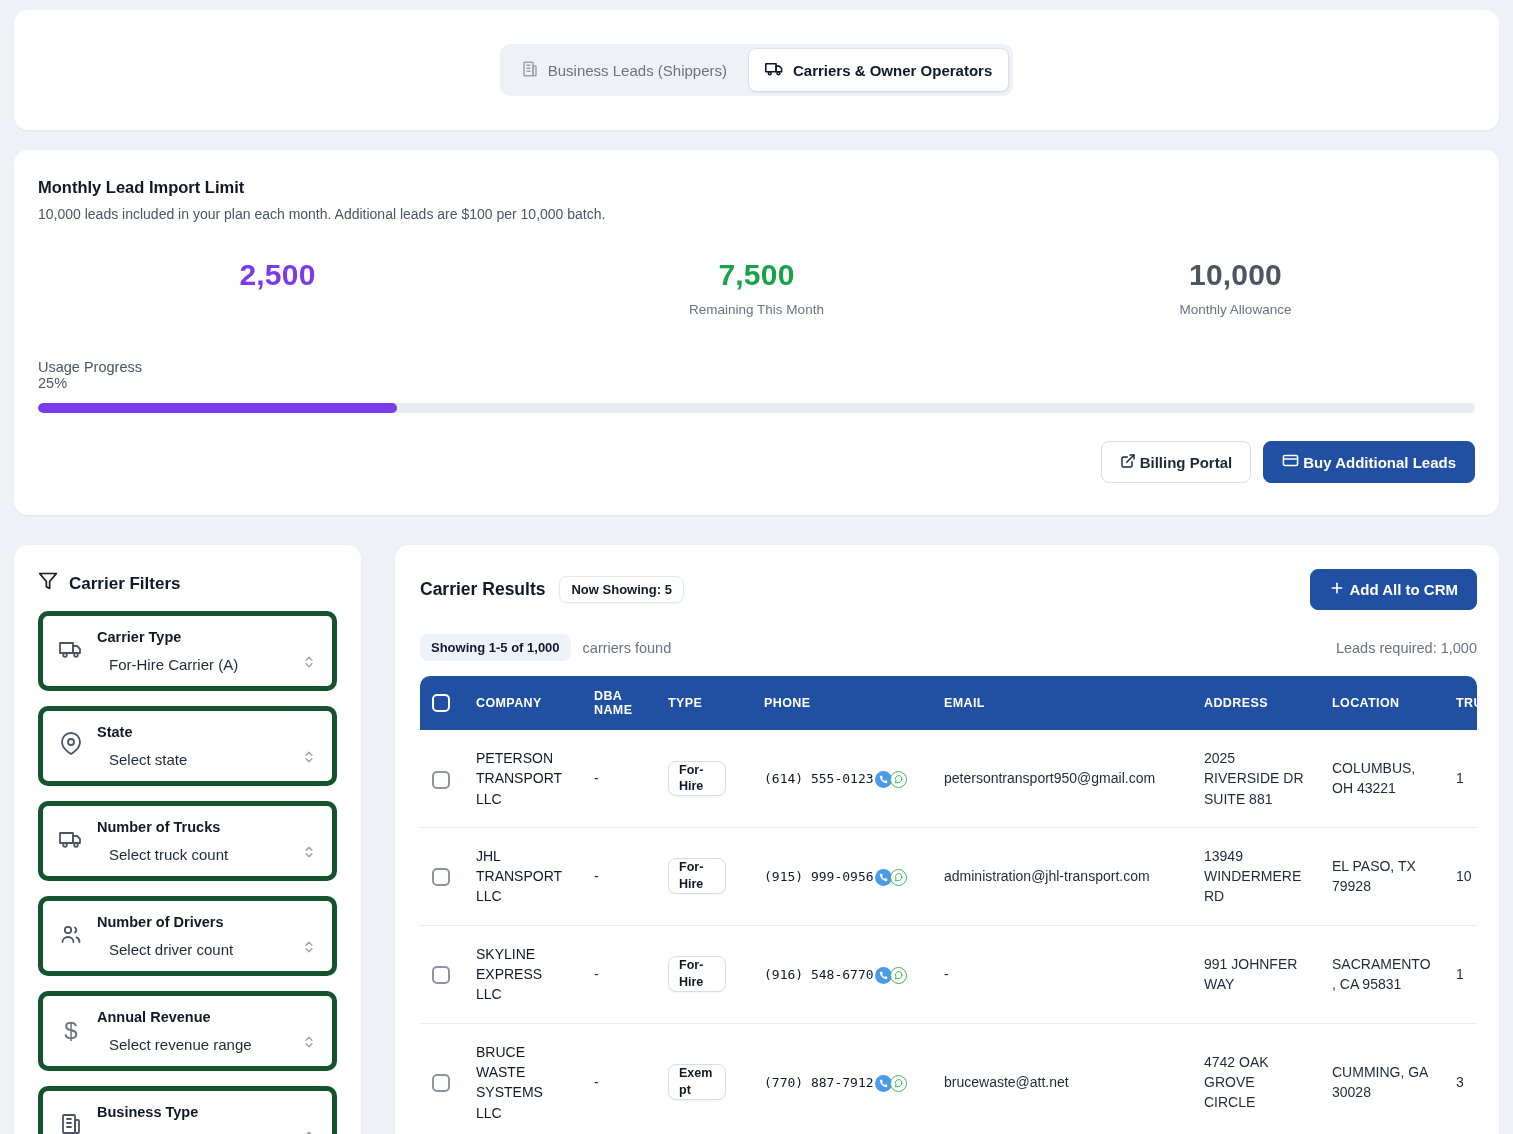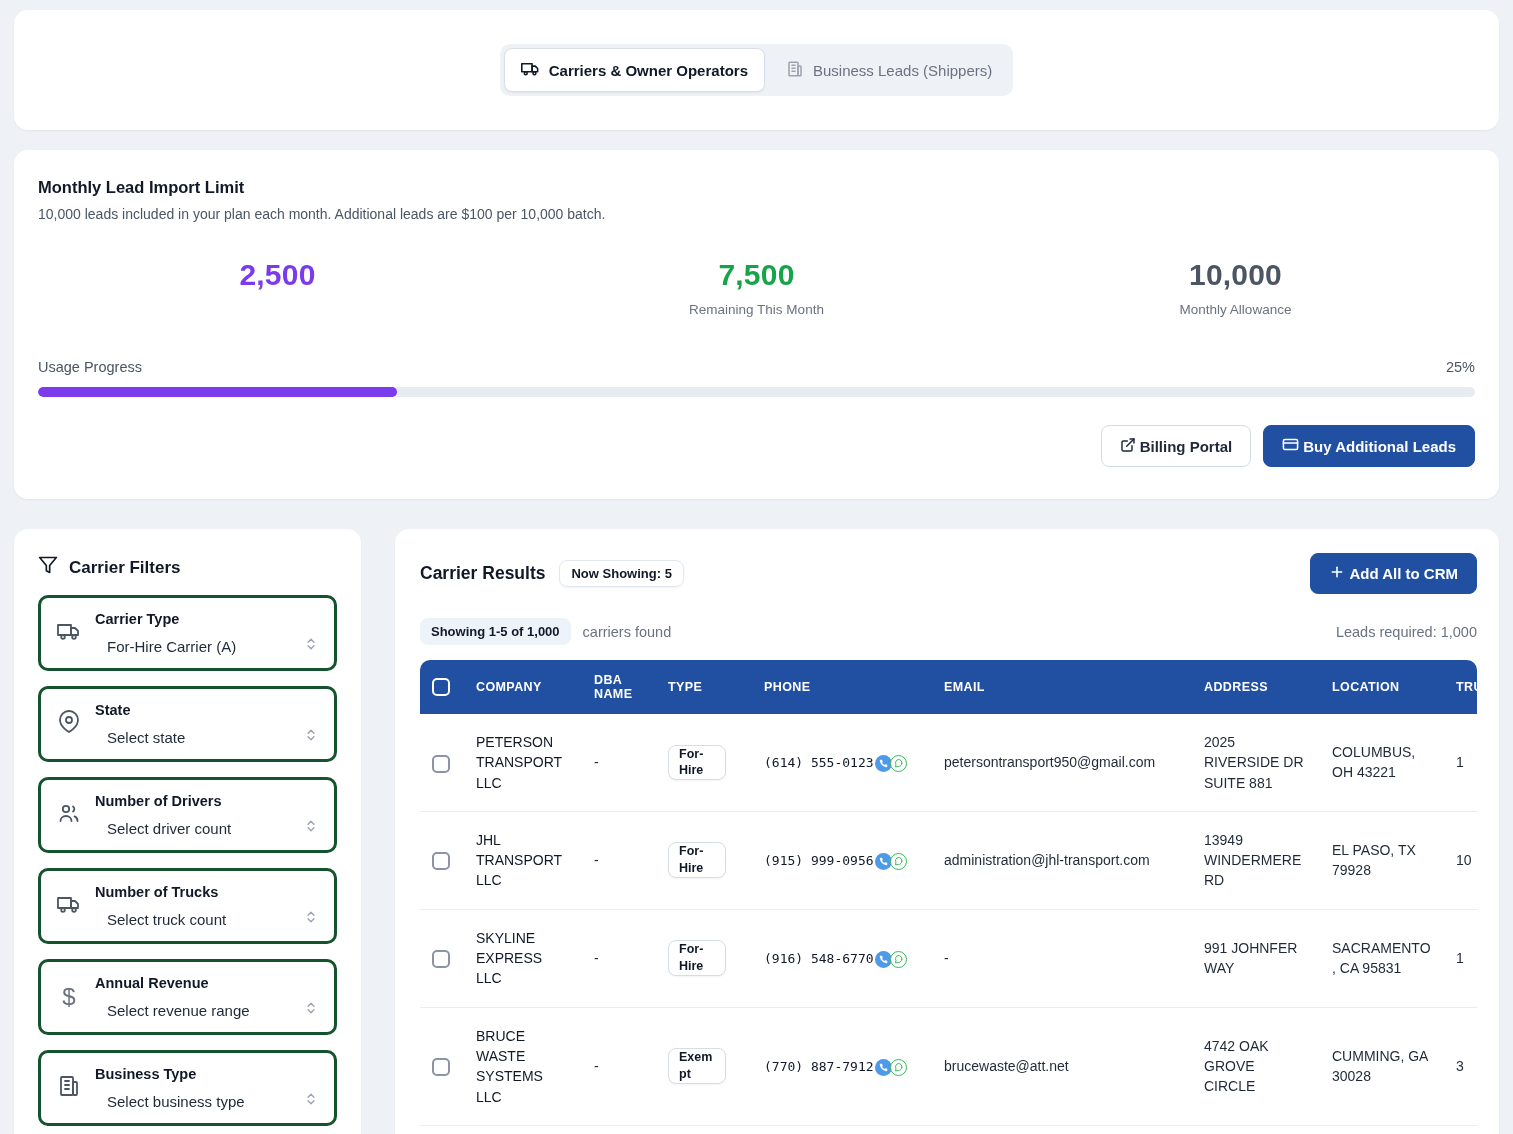--- a/index.html
+++ b/index.html
@@ -46,21 +46,21 @@
   .usage-sub { font-size: 14px; color: #4B5563; margin-top: 9px; }
   .stats-row { display: flex; margin-top: 36px; }
   .stat { flex: 1; text-align: center; }
   .stat-value { font-size: 30px; font-weight: 700; letter-spacing: .2px; }
   .stat-purple .stat-value { color: #7C3AED; }
   .stat-green  .stat-value { color: #16A34A; }
   .stat-gray   .stat-value { color: #4B5563; }
   .stat-label { font-size: 13.5px; color: #6B7280; margin-top: 10px; }
   .progress-labels {
     display: flex; justify-content: space-between;
-    margin-top: 42px; font-size: 14.5px; color: #4B5563;
+    margin-top: 42px; font-size: 14.5px; color: #4B5563; flex-direction: column;
   }
   .progress-track {
     margin-top: 12px; height: 10px; border-radius: 6px; background: #E7EBF2;
     overflow: hidden; position: relative;
   }
   .progress-fill { height: 100%; border-radius: 6px; background: #7C3AED; width: 0%; }
   .usage-buttons { display: flex; justify-content: flex-end; gap: 12px; margin-top: 28px; }
   .btn {
     display: inline-flex; align-items: center; gap: 4px;
     border-radius: 8px; padding: 10px 18px;
@@ -68,21 +68,21 @@
     font-family: "Liberation Sans", sans-serif;
   }
   .btn-outline { background: #fff; border: 1px solid #D5DBE4; color: #1F2937; }
   .btn-blue { background: #2150A3; border: 1px solid #2150A3; color: #fff; }
   
   .bottom { display: flex; gap: 34px; margin: 30px 14px 0 14px; align-items: flex-start; }
   
   .sidebar { width: 347px; flex: 0 0 347px; padding: 26px 24px 30px 24px; min-height: 720px; }
   .sidebar-title { display: flex; align-items: center; gap: 11px; font-size: 17px; font-weight: 700; }
   .filter-card {
-    border: 3px solid #14532d; border-radius: 10px;
+    border: 5px solid #14532d; border-radius: 10px;
     padding: 13px 16px; margin-top: 15px;
     display: flex; align-items: center; gap: 14px;
     cursor: pointer; background: #fff;
   }
   .filter-card:first-of-type { margin-top: 26px; }
   .filter-body { flex: 1; min-width: 0; }
   .filter-label { font-size: 14.5px; font-weight: 600; color: #111827; }
   .filter-value-row {
     display: flex; align-items: center; justify-content: space-between;
     margin-top: 10px; padding-left: 12px;
@@ -150,42 +150,42 @@
   }
   .circle-icon.call { background: #4D9BE8; }
   .circle-icon.wa { background: #fff; border: 1.5px solid #3BB557; margin-left: -2px; }
   .dollar-glyph { font-size: 24px; color: #6B7280; font-weight: 400; width: 24px; text-align: center; }
 </style>
 </head>
 <body>
 
 <div class="card top-card">
   <div class="tab-group">
-    <div class="tab active">
-      <span>
-        <svg width="19" height="19" viewBox="0 0 24 24" fill="none" stroke="#111827" stroke-width="2" stroke-linecap="round" stroke-linejoin="round">
-            <path d="M1 6h13v10H1z"></path>
-            <path d="M14 9h4l3 3v4h-7z"></path>
-            <circle cx="6" cy="18" r="1.8"></circle>
-            <circle cx="17" cy="18" r="1.8"></circle>
-          </svg>
-      </span>
-      <span>Carriers &amp; Owner Operators</span>
-    </div>
     <div class="tab">
       <span>
         <svg width="18" height="18" viewBox="0 0 24 24" fill="none" stroke="#9CA3AF" stroke-width="2" stroke-linecap="round" stroke-linejoin="round">
             <rect x="4" y="3" width="12" height="18" rx="1"></rect>
             <rect x="16" y="8" width="4" height="13" rx="1"></rect>
             <line x1="8" y1="7" x2="12" y2="7"></line>
             <line x1="8" y1="11" x2="12" y2="11"></line>
             <line x1="8" y1="15" x2="12" y2="15"></line>
           </svg>
       </span>
       <span>Business Leads (Shippers)</span>
+    </div>
+    <div class="tab active">
+      <span>
+        <svg width="19" height="19" viewBox="0 0 24 24" fill="none" stroke="#111827" stroke-width="2" stroke-linecap="round" stroke-linejoin="round">
+            <path d="M1 6h13v10H1z"></path>
+            <path d="M14 9h4l3 3v4h-7z"></path>
+            <circle cx="6" cy="18" r="1.8"></circle>
+            <circle cx="17" cy="18" r="1.8"></circle>
+          </svg>
+      </span>
+      <span>Carriers &amp; Owner Operators</span>
     </div>
   </div>
 </div>
 
 <div class="card usage-card">
   <div class="usage-title">Monthly Lead Import Limit</div>
   <div class="usage-sub">10,000 leads included in your plan each month. Additional leads are $100 per 10,000 batch.</div>
 
   <div class="stats-row">
     <div class="stat stat-purple">
@@ -284,53 +284,53 @@
                 <polyline points="7 15 12 20 17 15"></polyline>
               </svg>
           </span>
         </div>
       </div>
     </div>
 
     <div class="filter-card">
       <span>
         <svg width="24" height="24" viewBox="0 0 24 24" fill="none" stroke="#4B5563" stroke-width="1.8" stroke-linecap="round" stroke-linejoin="round">
-            <circle cx="9" cy="8" r="3.2"></circle>
-            <path d="M3.5 20c0-3 2.5-5 5.5-5s5.5 2 5.5 5"></path>
-            <path d="M16 5.4a3.2 3.2 0 0 1 0 5.2"></path>
-            <path d="M17.5 15.4c1.9.7 3 2.3 3 4.6"></path>
+            <path d="M1 6h13v10H1z"></path>
+            <path d="M14 9h4l3 3v4h-7z"></path>
+            <circle cx="6" cy="18" r="1.8"></circle>
+            <circle cx="17" cy="18" r="1.8"></circle>
           </svg>
       </span>
       <div class="filter-body">
-        <div class="filter-label">Number of Drivers</div>
+        <div class="filter-label">Number of Trucks</div>
         <div class="filter-value-row">
-          <span class="filter-value">Select driver count</span>
+          <span class="filter-value">Select truck count</span>
           <span>
             <svg width="14" height="14" viewBox="0 0 24 24" fill="none" stroke="#9CA3AF" stroke-width="2.4" stroke-linecap="round" stroke-linejoin="round">
                 <polyline points="7 9 12 4 17 9"></polyline>
                 <polyline points="7 15 12 20 17 15"></polyline>
               </svg>
           </span>
         </div>
       </div>
     </div>
 
     <div class="filter-card">
       <span>
         <svg width="24" height="24" viewBox="0 0 24 24" fill="none" stroke="#4B5563" stroke-width="1.8" stroke-linecap="round" stroke-linejoin="round">
-            <path d="M1 6h13v10H1z"></path>
-            <path d="M14 9h4l3 3v4h-7z"></path>
-            <circle cx="6" cy="18" r="1.8"></circle>
-            <circle cx="17" cy="18" r="1.8"></circle>
+            <circle cx="9" cy="8" r="3.2"></circle>
+            <path d="M3.5 20c0-3 2.5-5 5.5-5s5.5 2 5.5 5"></path>
+            <path d="M16 5.4a3.2 3.2 0 0 1 0 5.2"></path>
+            <path d="M17.5 15.4c1.9.7 3 2.3 3 4.6"></path>
           </svg>
       </span>
       <div class="filter-body">
-        <div class="filter-label">Number of Trucks</div>
+        <div class="filter-label">Number of Drivers</div>
         <div class="filter-value-row">
-          <span class="filter-value">Select truck count</span>
+          <span class="filter-value">Select driver count</span>
           <span>
             <svg width="14" height="14" viewBox="0 0 24 24" fill="none" stroke="#9CA3AF" stroke-width="2.4" stroke-linecap="round" stroke-linejoin="round">
                 <polyline points="7 9 12 4 17 9"></polyline>
                 <polyline points="7 15 12 20 17 15"></polyline>
               </svg>
           </span>
         </div>
       </div>
     </div>
 

